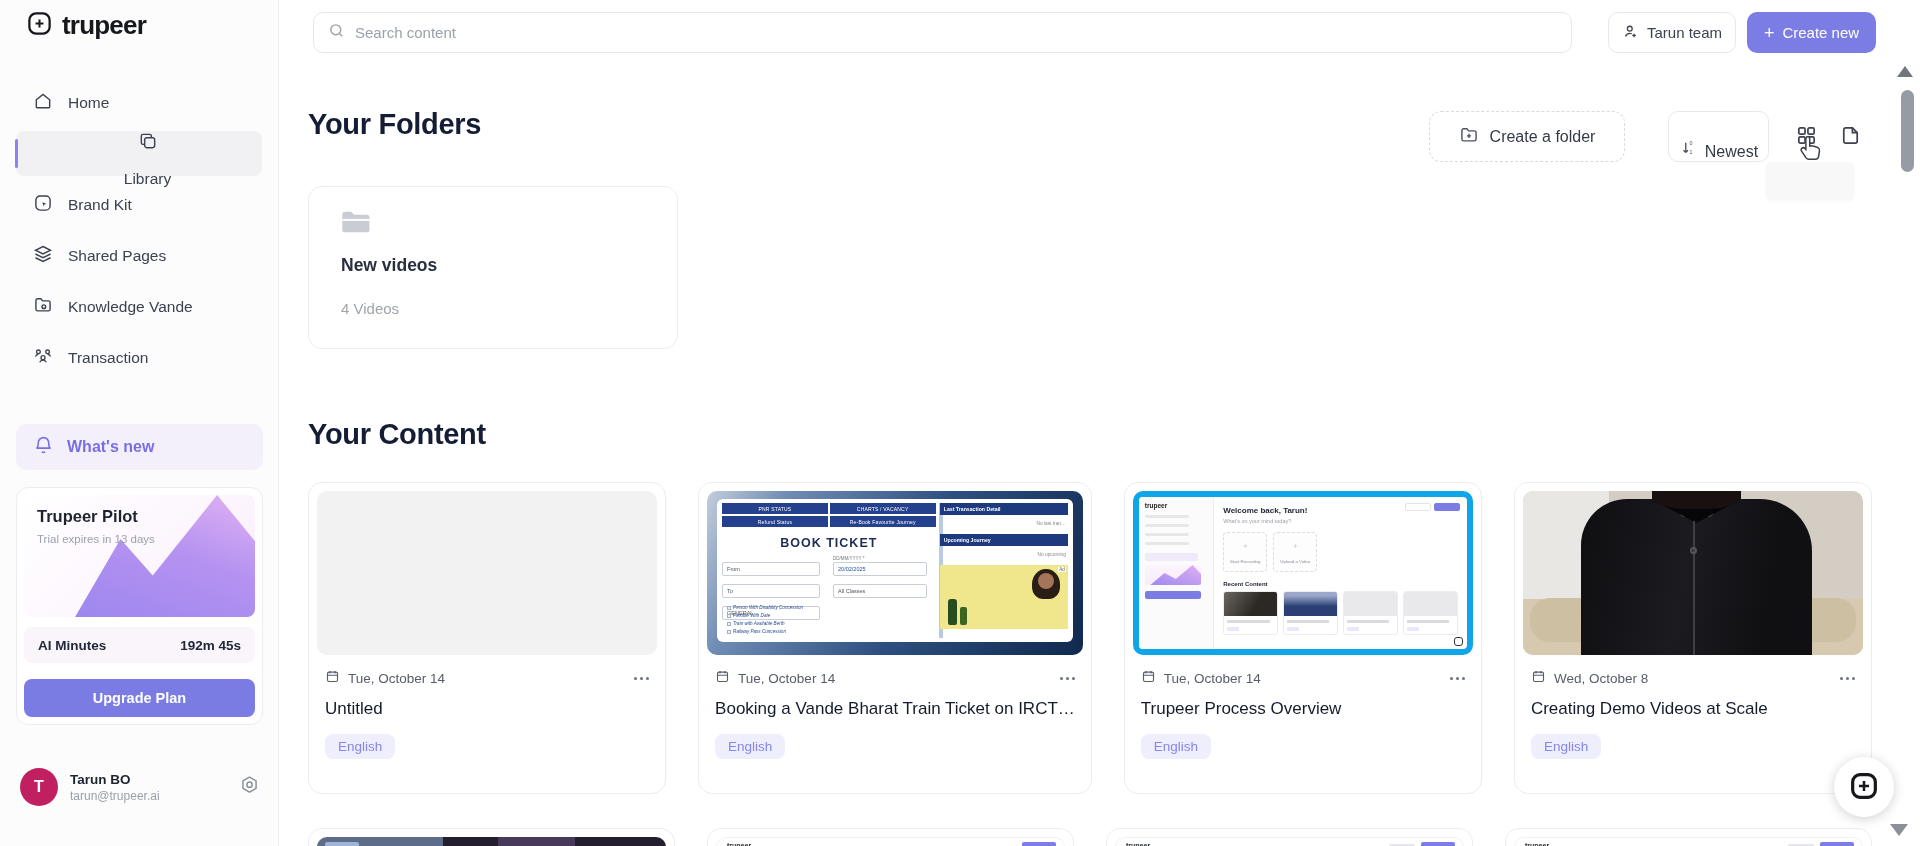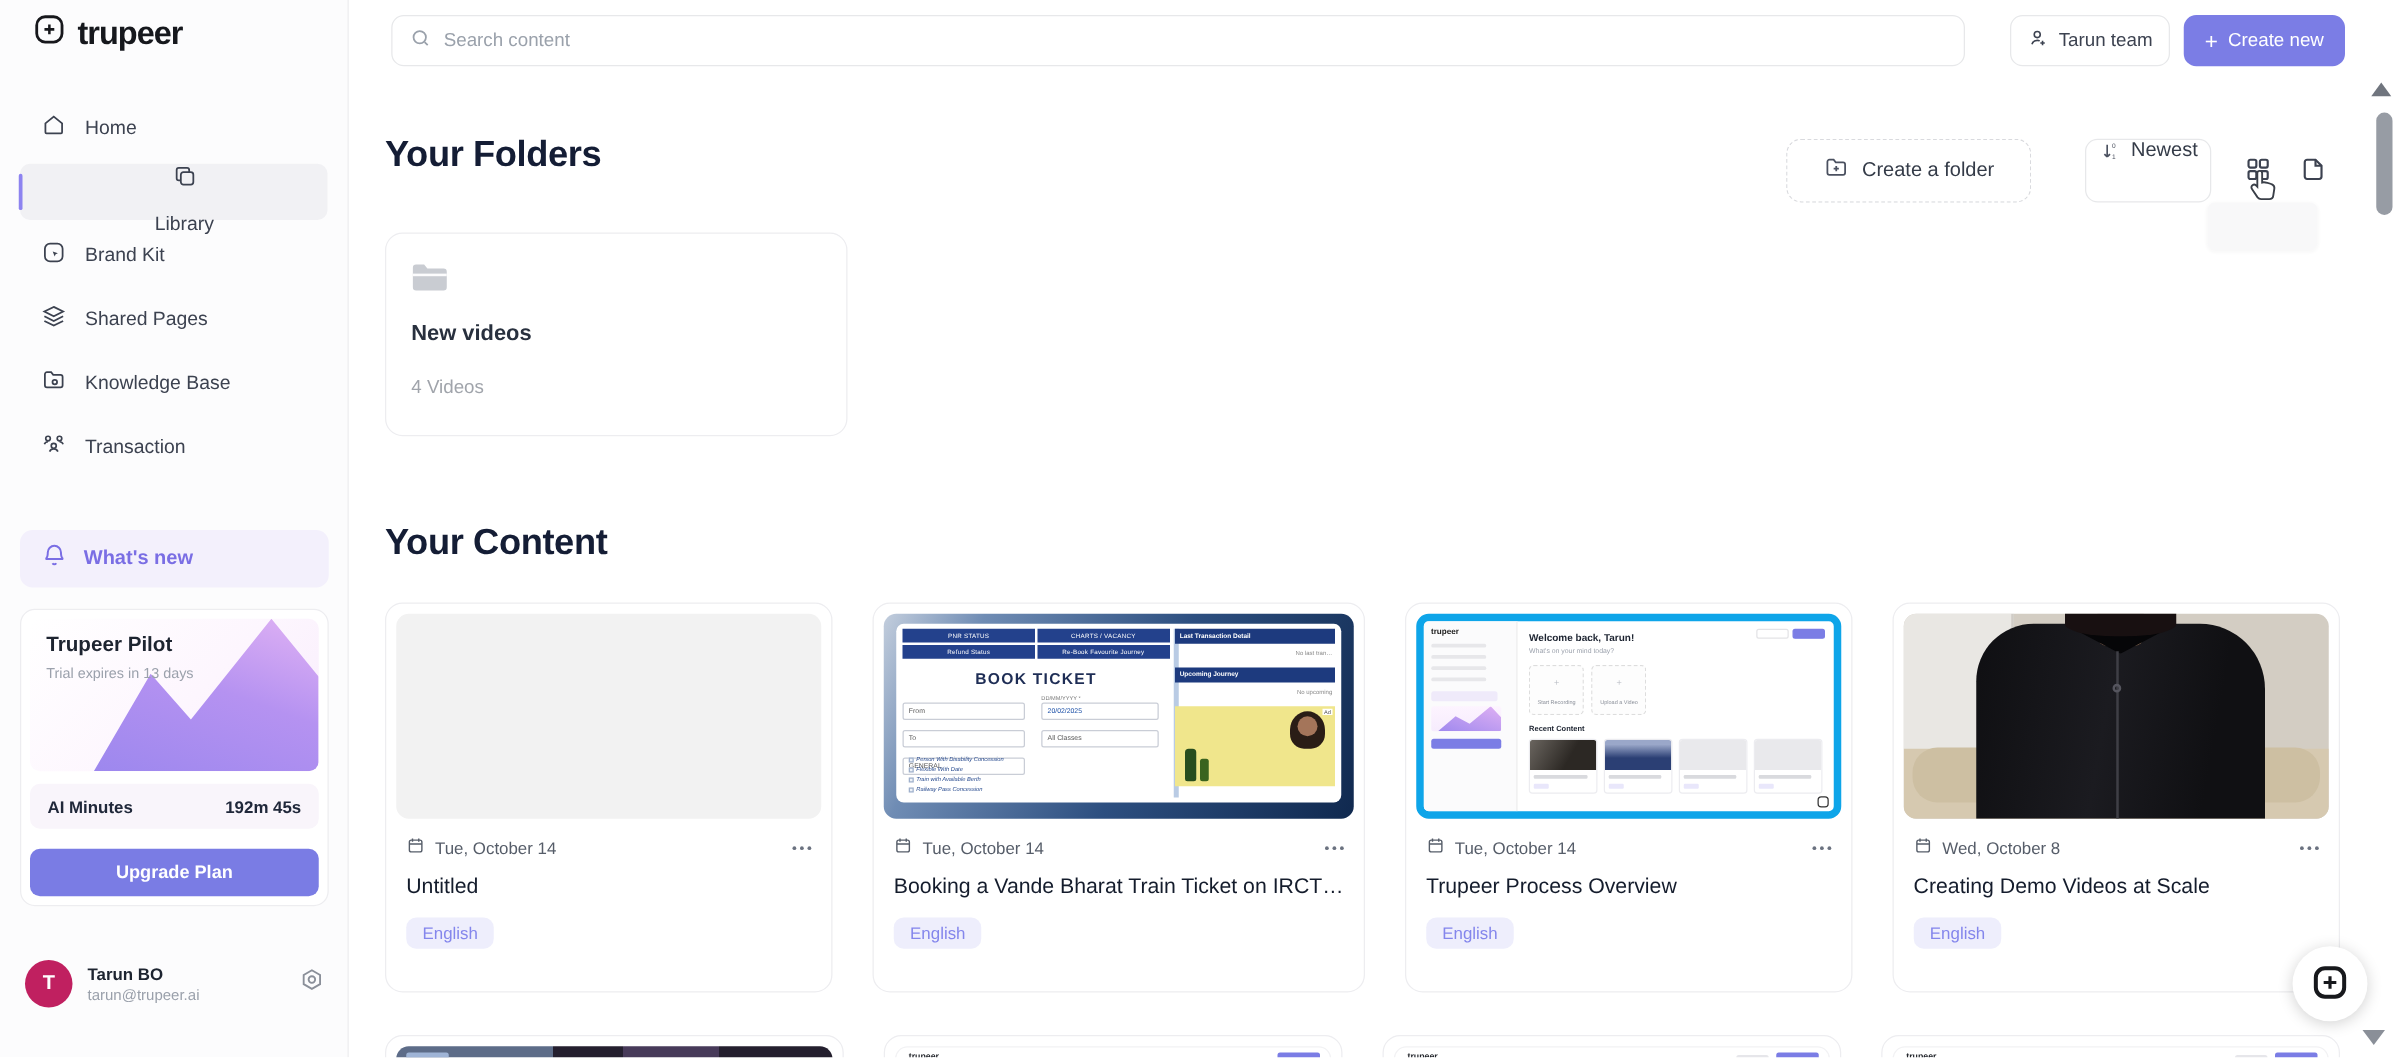--- a/index.html
+++ b/index.html
@@ -41,27 +41,27 @@
   .search-box input { border:none; outline:none; flex:1; font-size:15px; color:#333; font-family:inherit; background:transparent; }
   .search-box input::placeholder { color:#9aa1ab; }
   .btn-invite { position:absolute; left:1328px; top:12px; width:128px; height:41px; background:#fff; border:1px solid #e7e8ea; border-radius:10px; display:flex; align-items:center; justify-content:center; gap:8px; font-size:15px; color:#3c4250; cursor:pointer; }
   .btn-create { position:absolute; left:1467px; top:12px; width:129px; height:41px; background:#7b7de5; border:none; border-radius:10px; display:flex; align-items:center; justify-content:center; gap:8px; font-size:15px; color:#fff; cursor:pointer; font-family:inherit; }
   .btn-create .plus { font-size:18px; font-weight:400; line-height:1; }
 
   .h1 { position:absolute; left:28px; font-size:29px; font-weight:700; color:#141d35; letter-spacing:-0.3px; }
   .h-folders { top:108px; } .h-content { top:418px; }
 
   .btn-create-folder { position:absolute; left:1149px; top:111px; width:196px; height:51px; background:#fff; border:1.5px dashed #d9dade; border-radius:12px; display:flex; align-items:center; justify-content:center; gap:11px; font-size:16px; color:#343b48; cursor:pointer; }
-  .btn-newest { position:absolute; left:1388px; top:111px; width:101px; height:51px; background:#fff; border:1px solid #e7e8ea; border-radius:10px; display:flex; align-items:flex-start; justify-content:center; gap:8px; font-size:16px; color:#343b48; cursor:pointer; }
+  .btn-newest { position:absolute; left:1388px; top:111px; width:101px; height:51px; background:#fff; border:1px solid #e7e8ea; border-radius:10px; display:flex; align-items:flex-end; justify-content:center; gap:8px; font-size:16px; color:#343b48; cursor:pointer; }
   .icon-btn { position:absolute; top:119px; width:36px; height:36px; display:flex; align-items:center; justify-content:center; border-radius:8px; cursor:pointer; background:transparent; border:none; }
   .ib-grid { left:1508px; } .ib-doc { left:1552px; }
   .view-tooltip { position:absolute; left:1486px; top:162px; width:88px; height:38px; background:#f7f7f9; border-radius:6px; opacity:.85; box-shadow:0 1px 4px rgba(0,0,0,.05); }
   .cursor-hand { position:absolute; left:1518px; top:134px; z-index:40; }
 
-  .folder-card { position:absolute; left:28px; top:186px; width:370px; height:163px; background:#fff; border:1px solid #ededf0; border-radius:14px; padding:22px 20px; cursor:pointer; }
+  .folder-card { position:absolute; left:28px; top:186px; width:370px; height:163px; background:#fff; border:1px solid #ededf0; border-radius:14px; padding:22px 32px; cursor:pointer; }
   .folder-title { margin-top:16px; font-size:17.5px; font-weight:700; color:#28303e; }
   .folder-count { margin-top:24px; font-size:15px; color:#a0a4ab; }
 
   .cards { position:absolute; left:28px; top:482px; width:1564px; display:grid; grid-template-columns:repeat(4,1fr); gap:32px; }
   .card { height:312px; background:#fff; border:1px solid #ededf0; border-radius:14px; padding:8px; cursor:pointer; }
   .thumb { position:relative; height:164px; border-radius:10px; overflow:hidden; background:#f2f2f2; }
   .meta { padding:14px 8px 0; }
   .date-row { display:flex; align-items:center; gap:8px; color:#565d69; font-size:13.5px; }
   .dots { margin-left:auto; color:#6b7280; display:flex; gap:3px; }
   .dots i { width:3px; height:3px; border-radius:50%; background:#6b7280; }
@@ -196,21 +196,21 @@
               <path d="m3 12 9 4.5 9-4.5"></path>
               <path d="m3 16.5 9 4.5 9-4.5"></path>
             </svg></span>
         <span>Shared Pages</span>
       </div>
       <div class="nav-item">
         <span><svg width="20" height="20" viewBox="0 0 24 24" fill="none" stroke="#3c4250" stroke-width="1.7">
               <path d="M3.5 6.5a2 2 0 0 1 2-2h4l2 2.5h7a2 2 0 0 1 2 2V17a2 2 0 0 1-2 2h-13a2 2 0 0 1-2-2Z"></path>
               <circle cx="13" cy="14" r="2.2"></circle>
             </svg></span>
-        <span>Knowledge Base</span>
+        <span>Knowledge Vande</span>
       </div>
       <div class="nav-item">
         <span><svg width="20" height="20" viewBox="0 0 24 24" fill="none" stroke="#3c4250" stroke-width="1.6">
               <circle cx="6.5" cy="7" r="2.2"></circle>
               <circle cx="17.5" cy="7" r="2.2"></circle>
               <circle cx="12" cy="14" r="2.4"></circle>
               <path d="M3 12.5c.6-1.6 2-2.4 3.5-2.4M21 12.5c-.6-1.6-2-2.4-3.5-2.4M8 19.5c.8-1.8 2.4-2.6 4-2.6s3.2.8 4 2.6"></path>
             </svg></span>
         <span>Transaction</span>
       </div>

